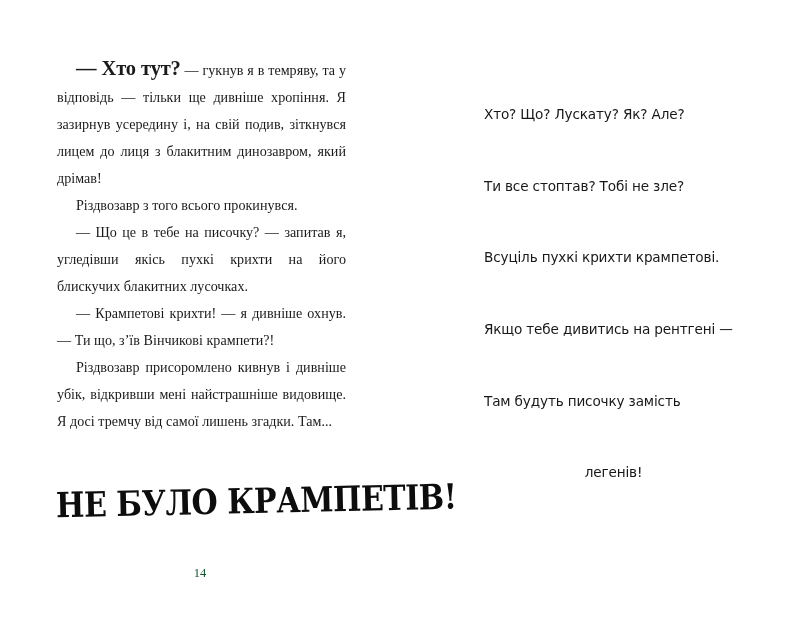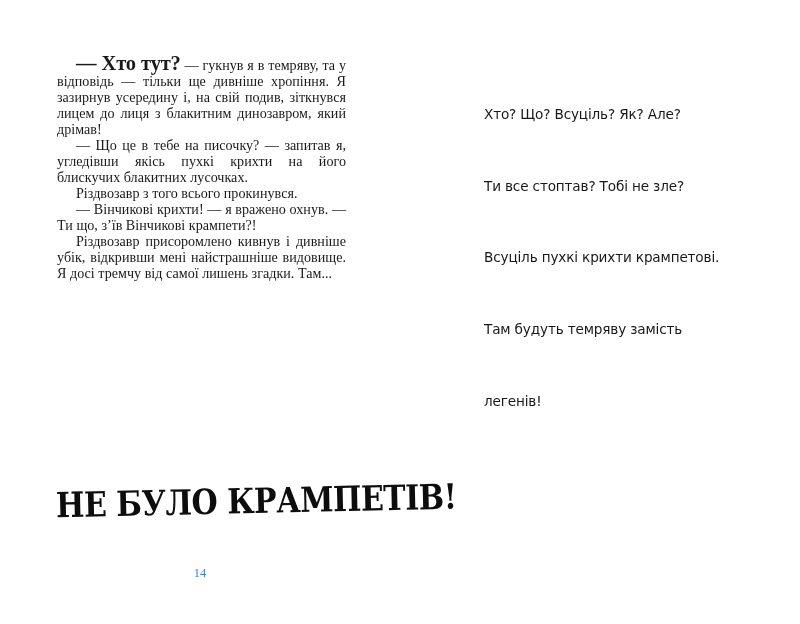--- a/index.html
+++ b/index.html
@@ -47,21 +47,21 @@
   .col-right {
     left: 84px;
     top: 55px;
     width: 270px;
   }
 
   
   p.para {
     margin: 0;
     font-size: 14.1px;
-    line-height: 16px;
+    line-height: 27px;
     text-align: justify;
     text-justify: inter-word;
     text-indent: 19px;
     hyphens: manual;
     letter-spacing: 0.02px;
   }
 
   
   .inline-display {
     font-size: 20.5px;
@@ -74,21 +74,21 @@
     margin: 0;
     font-family: "DejaVu Sans", "Liberation Sans", sans-serif;
     font-size: 13.6px;
     line-height: 23.9px;
     letter-spacing: -0.15px;
     color: #181818;
     white-space: pre-wrap;
   }
   .poem .line { display: block; }
   .poem .line.right-indent {
-    text-align: left;
+    text-align: center;
     padding-right: 11px;
   }
   .poem .line.spacer { height: 6px; }
 
   
   .display-heading {
     position: absolute;
     left: 56px;
     top: 487px;
     width: 340px;
@@ -102,58 +102,59 @@
     transform: rotate(-1.25deg) scaleY(1.12) scaleX(0.97);
     transform-origin: left center;
   }
 
   
   .folio {
     position: absolute;
     top: 565px;
     font-size: 12.5px;
     line-height: 16px;
-    color: #3b82f6;
+    color: #14532d;
     text-align: center;
     width: 40px;
   }
   .folio-left  { left: 180px; }
 </style>
 </head>
 <body>
 
 <div class="spread">
 
   <div class="page page-left">
 
     <div class="textblock col-left">
 
       <p class="para"><span class="inline-display">— Хто тут?</span><span> — гукнув я в темряву, та у відповідь — тільки ще дивніше хропіння. Я зазирнув усередину і, на свій подив, зіткнувся лицем до лиця з блакитним динозавром, який дрімав!</span></p>
 
+      <p class="para">Різдвозавр з того всього прокинувся.</p>
       <p class="para">— Що це в тебе на писочку? — запитав я, угледівши якісь пухкі крихти на його блискучих блакитних лусочках.</p>
-      <p class="para">Різдвозавр з того всього прокинувся.</p>
-      <p class="para">— Вінчикові крихти! — я враженo охнув. — Ти що, з’їв Вінчикові крампети?!</p>
+      <p class="para">— Крампетові крихти! — я дивніше охнув. — Ти що, з’їв Вінчикові крампети?!</p>
       <p class="para">Різдвозавр присоромлено кивнув і дивніше убік, відкривши мені найстрашніше видовище. Я досі тремчу від самої лишень згадки. Там...</p>
 
     </div>
 
     <div class="display-heading">НЕ БУЛО КРАМПЕТІВ!</div>
 
     <div class="folio folio-left">14</div>
   </div>
 
   <div class="page page-right">
 
     <div class="textblock col-right">
 
       <div class="poem">
-        <span class="line">Хто? Що? Всуціль? Як? Але?</span>
+        <span class="line">Хто? Що? Лускату? Як? Але?</span>
         <span class="line">Ти все стоптав? Тобі не зле?</span>
         <span class="line">Всуціль пухкі крихти крампетові.</span>
-        <span class="line">Там будуть темряву замість</span>
+        <span class="line">Якщо тебе дивитись на рентгені —</span>
+        <span class="line">Там будуть писочку замість</span>
         <span class="line right-indent">легенів!</span>
         <span class="line spacer"></span>
         
         
         
         
 
         
 
         

